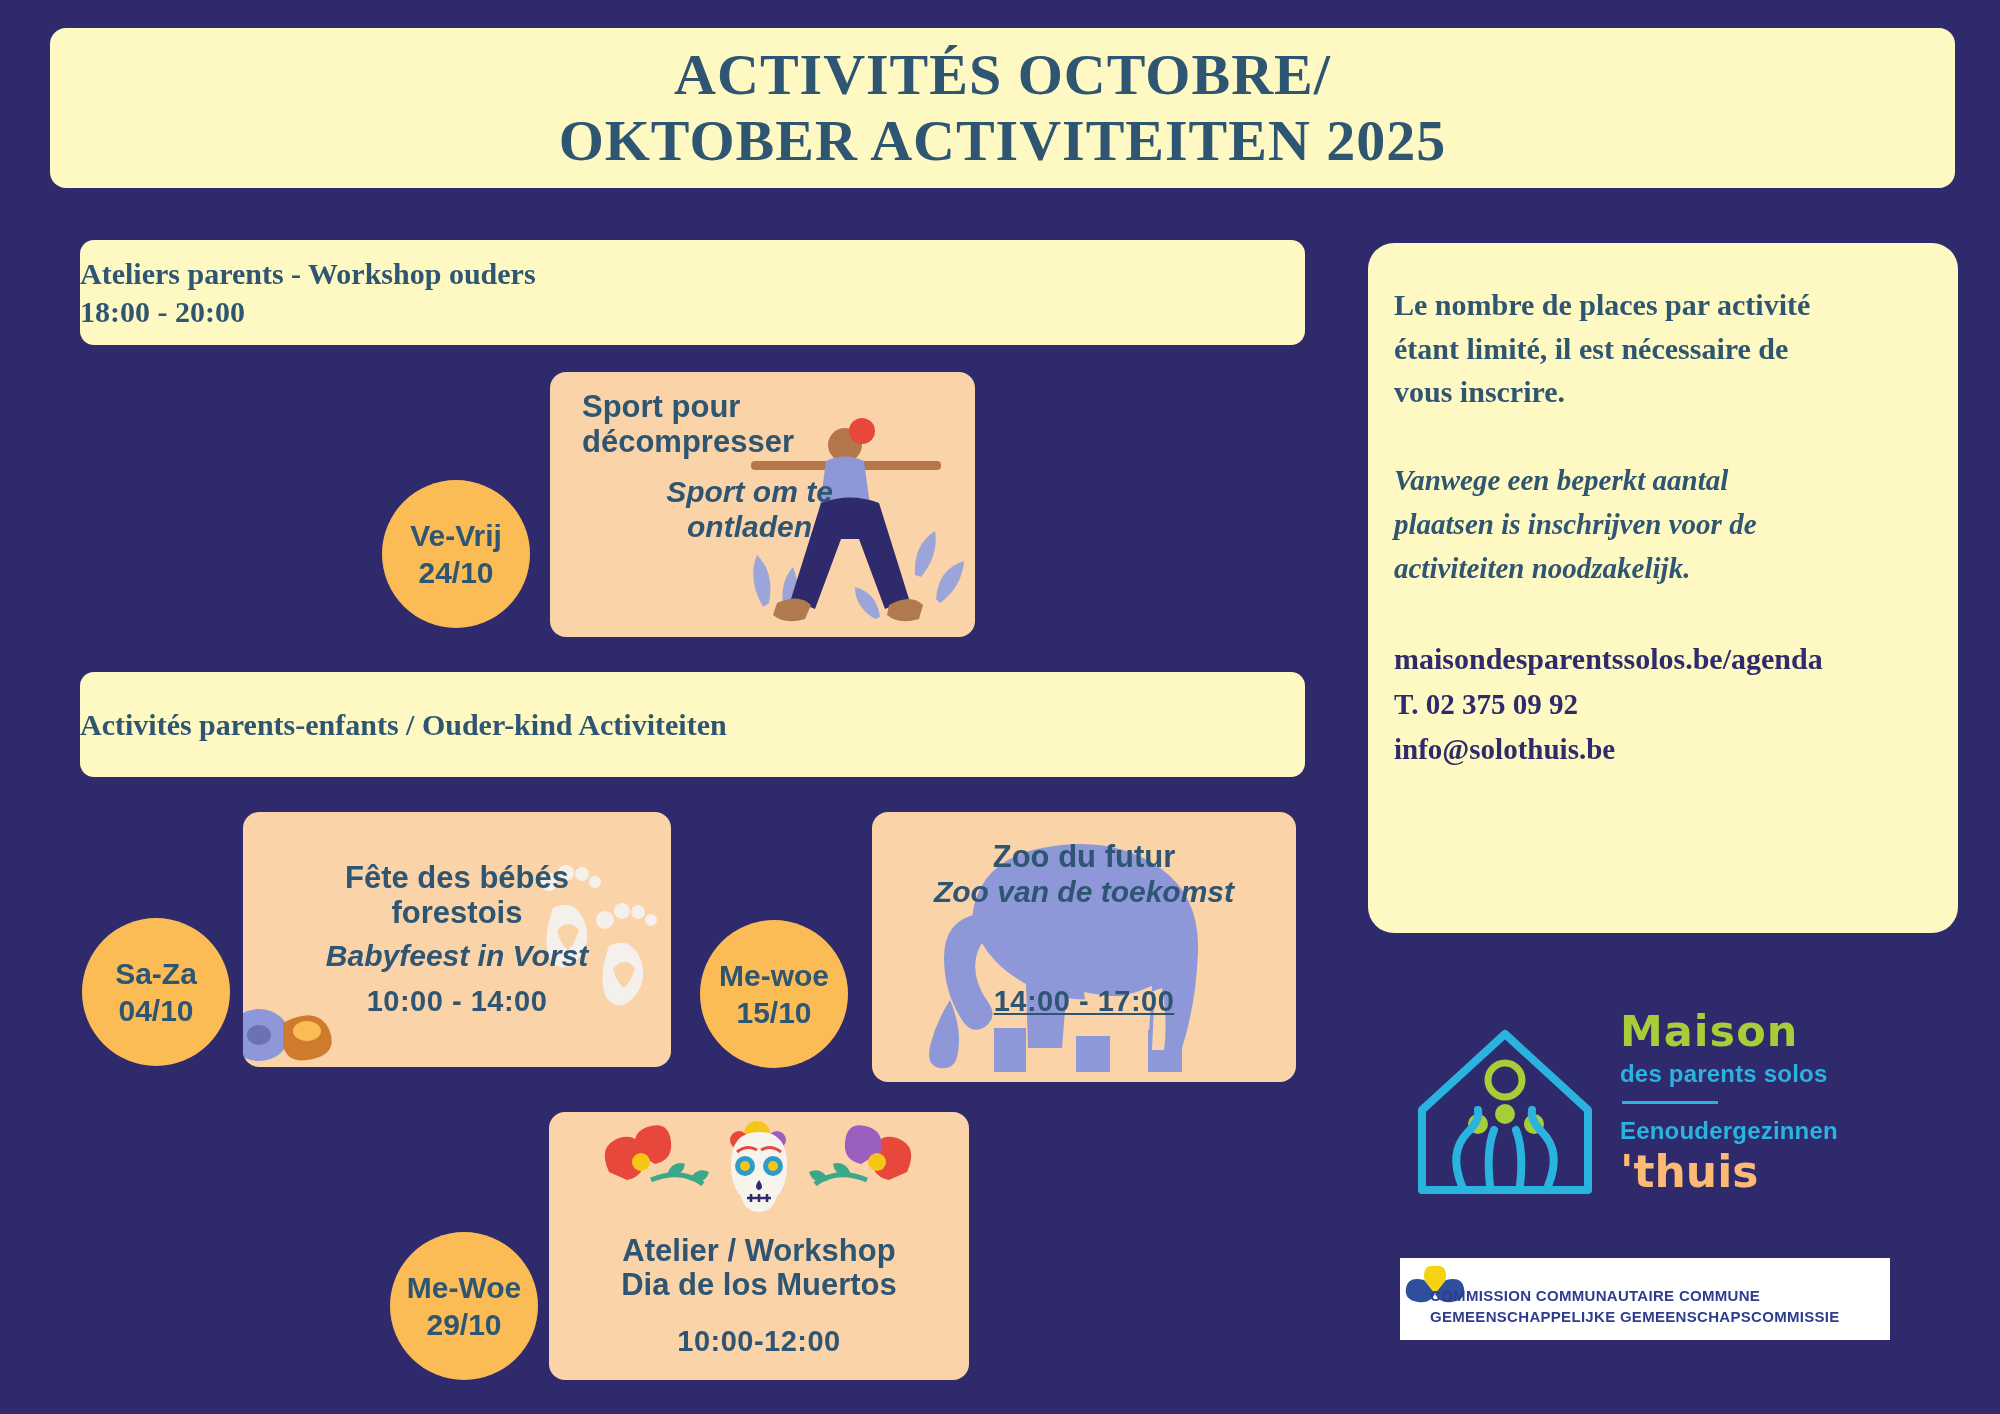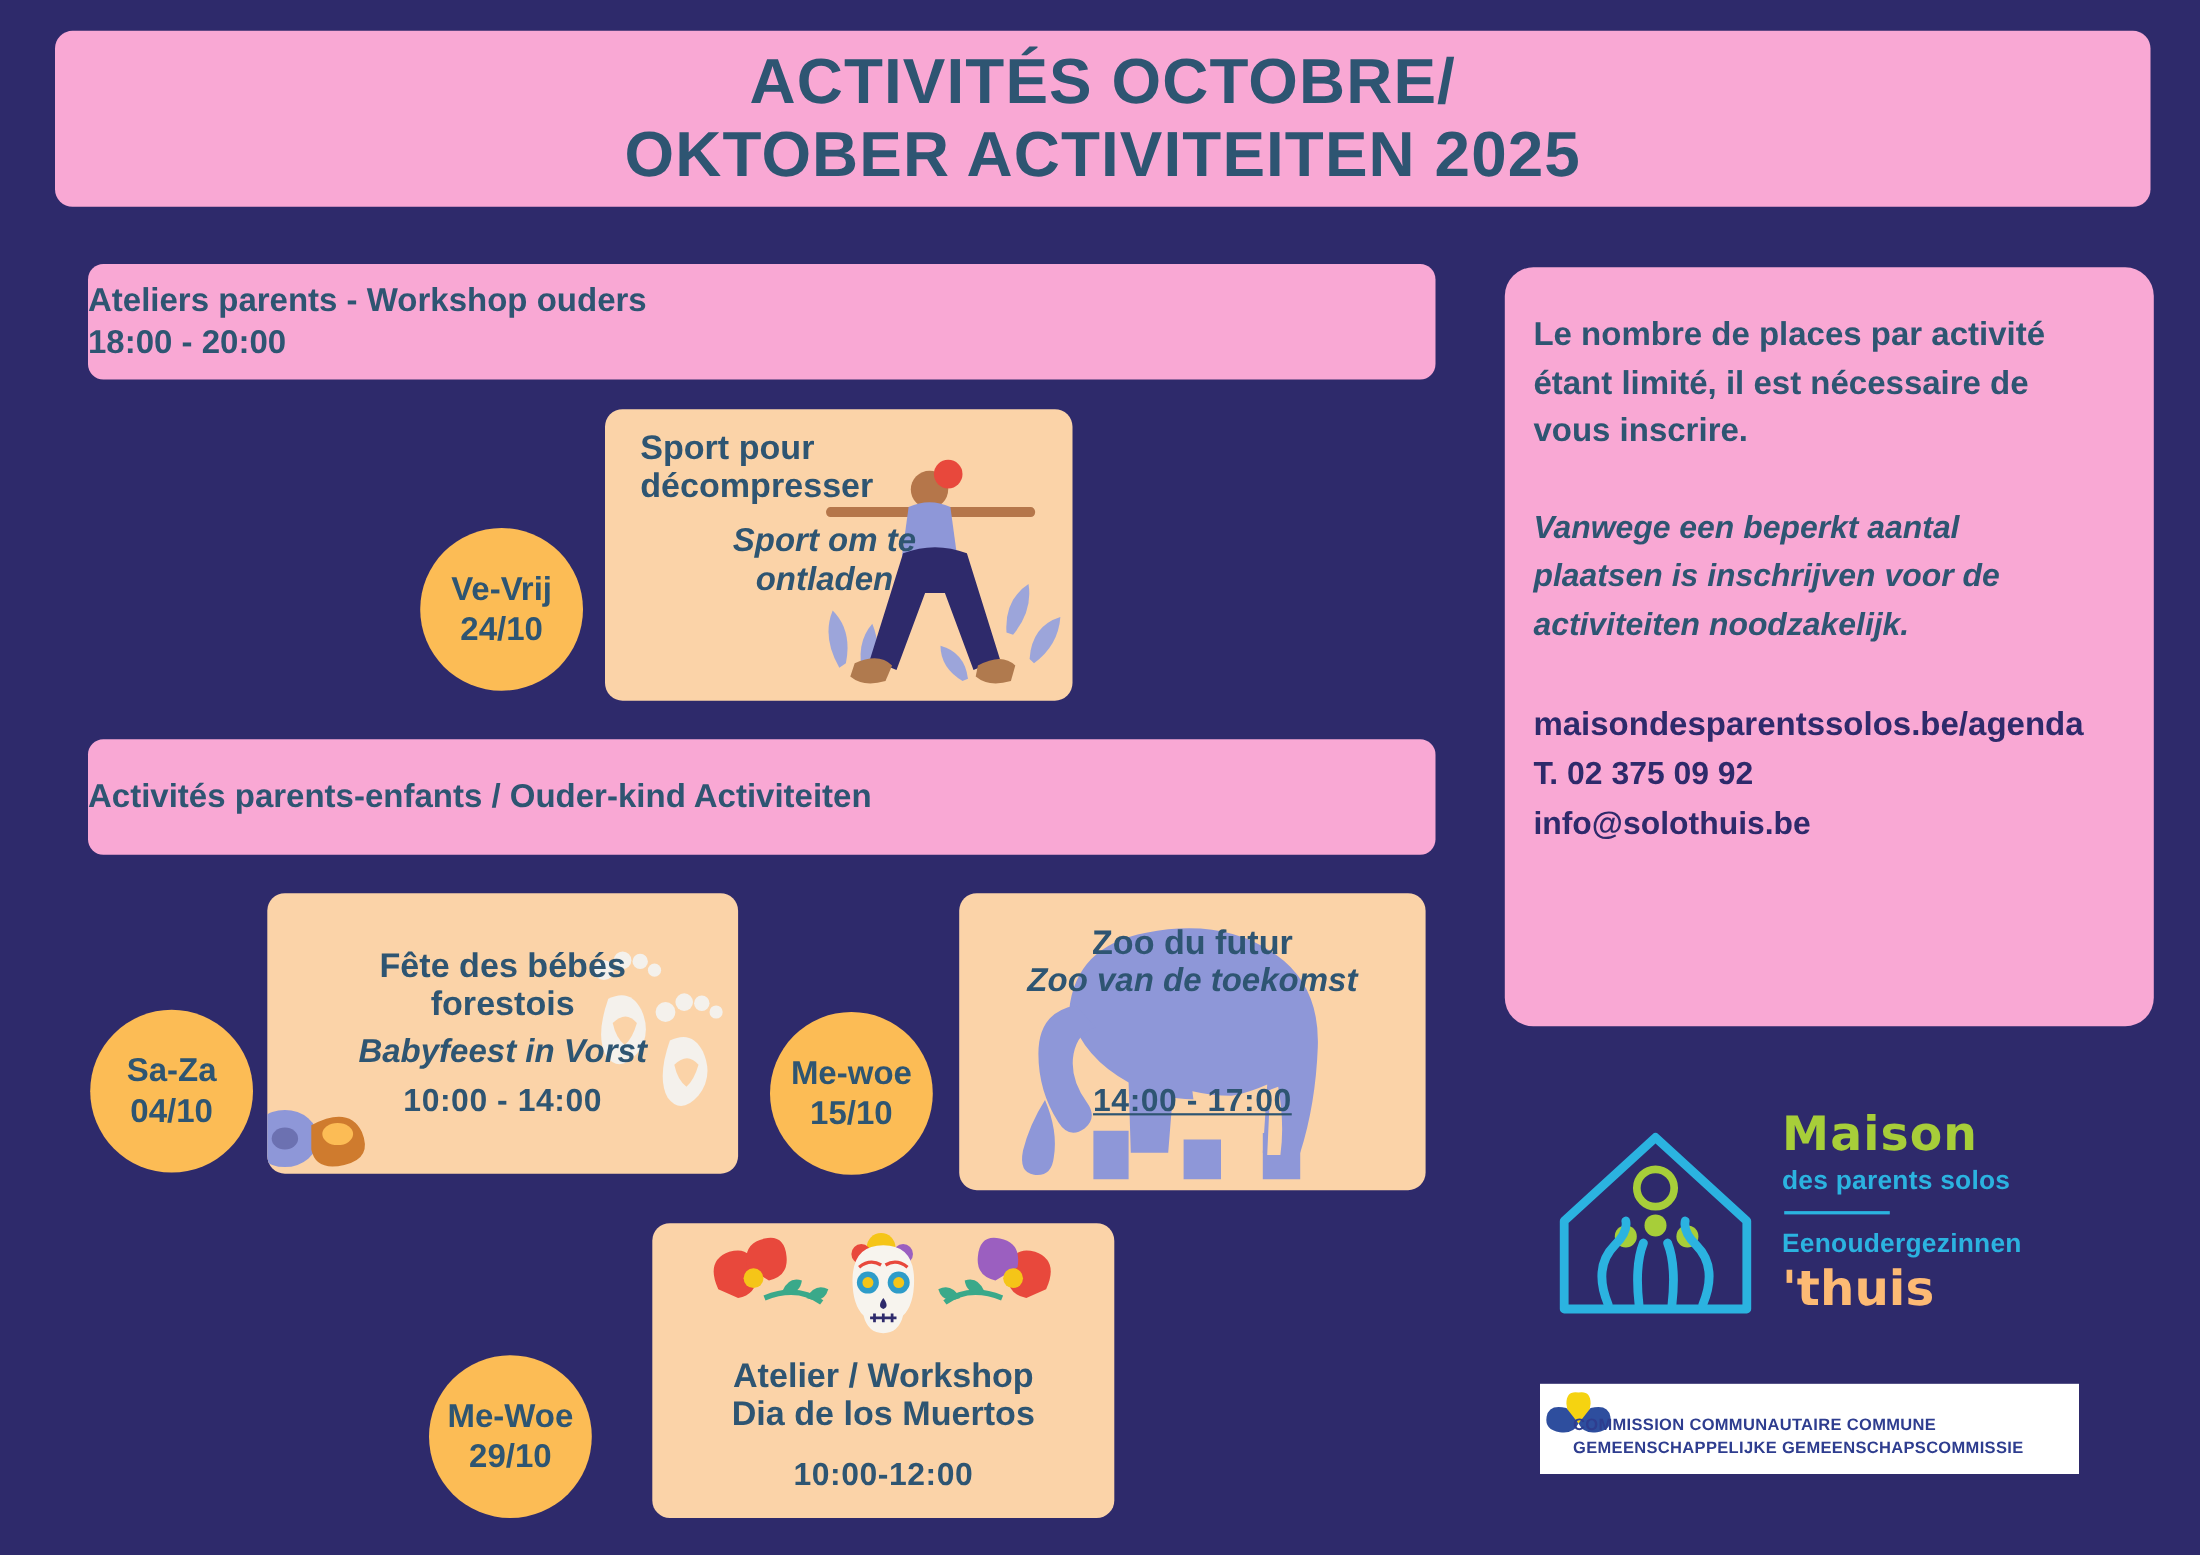--- a/index.html
+++ b/index.html
@@ -7,24 +7,25 @@
     width:2000px;height:1414px;
     background:#2e2a6b;
     font-family:"Liberation Sans", sans-serif;
     overflow:hidden;
     position:relative;
   }
   .poster{position:absolute;inset:0;}
 
   
   .grey-panel{
-    background:#f9a8d4;
+    background:#fef9c3;
     border-radius:14px;
     color:#2e5572;
     box-sizing:border-box;
+    font-family:Liberation Serif, serif;
   }
 
   
   #title-banner{
     position:absolute;left:50px;top:28px;width:1905px;height:160px;
     display:flex;align-items:center;justify-content:center;
     border-radius:16px;
   }
   #title-banner .t-line{
     text-align:center;
@@ -242,21 +243,21 @@
       <span class="c-nl lbl" style="position:relative;z-index:3;">Zoo van de toekomst</span>
       <span class="c-time lbl" style="margin-top:76px;position:relative;z-index:3;text-decoration:underline;">14:00 - 17:00</span>
     </div>
   </div>
 
   <div class="badge" style="left:390px;top:1232px;width:148px;height:148px;">
     <span class="lbl">Me-Woe</span>
     <span class="lbl">29/10</span>
   </div>
 
-  <div class="card" style="left:593px;top:1112px;width:420px;height:268px;z-index:3;">
+  <div class="card" style="left:549px;top:1112px;width:420px;height:268px;z-index:3;">
 
     <svg style="position:absolute;left:40px;top:6px;width:340px;height:110px;z-index:1;" viewBox="0 0 340 110">
 
       <g>
         <path d="M20 54 q-12 -26 10 -34 q20 -6 24 16 q4 22 -16 26z" fill="#e8483c"></path>
         <path d="M46 34 q-4 -22 16 -26 q18 -4 20 16 q2 18 -16 22z" fill="#e8483c"></path>
         <circle cx="52" cy="44" r="9" fill="#f5c518"></circle>
         <path d="M62 62 q30 -12 52 4" stroke="#3aa98a" stroke-width="5" fill="none"></path>
         <path d="M78 56 q6 -14 18 -10 q-2 14 -18 10z" fill="#3aa98a"></path>
         <path d="M100 62 q8 -14 20 -8 q-4 14 -20 8z" fill="#3aa98a"></path>

